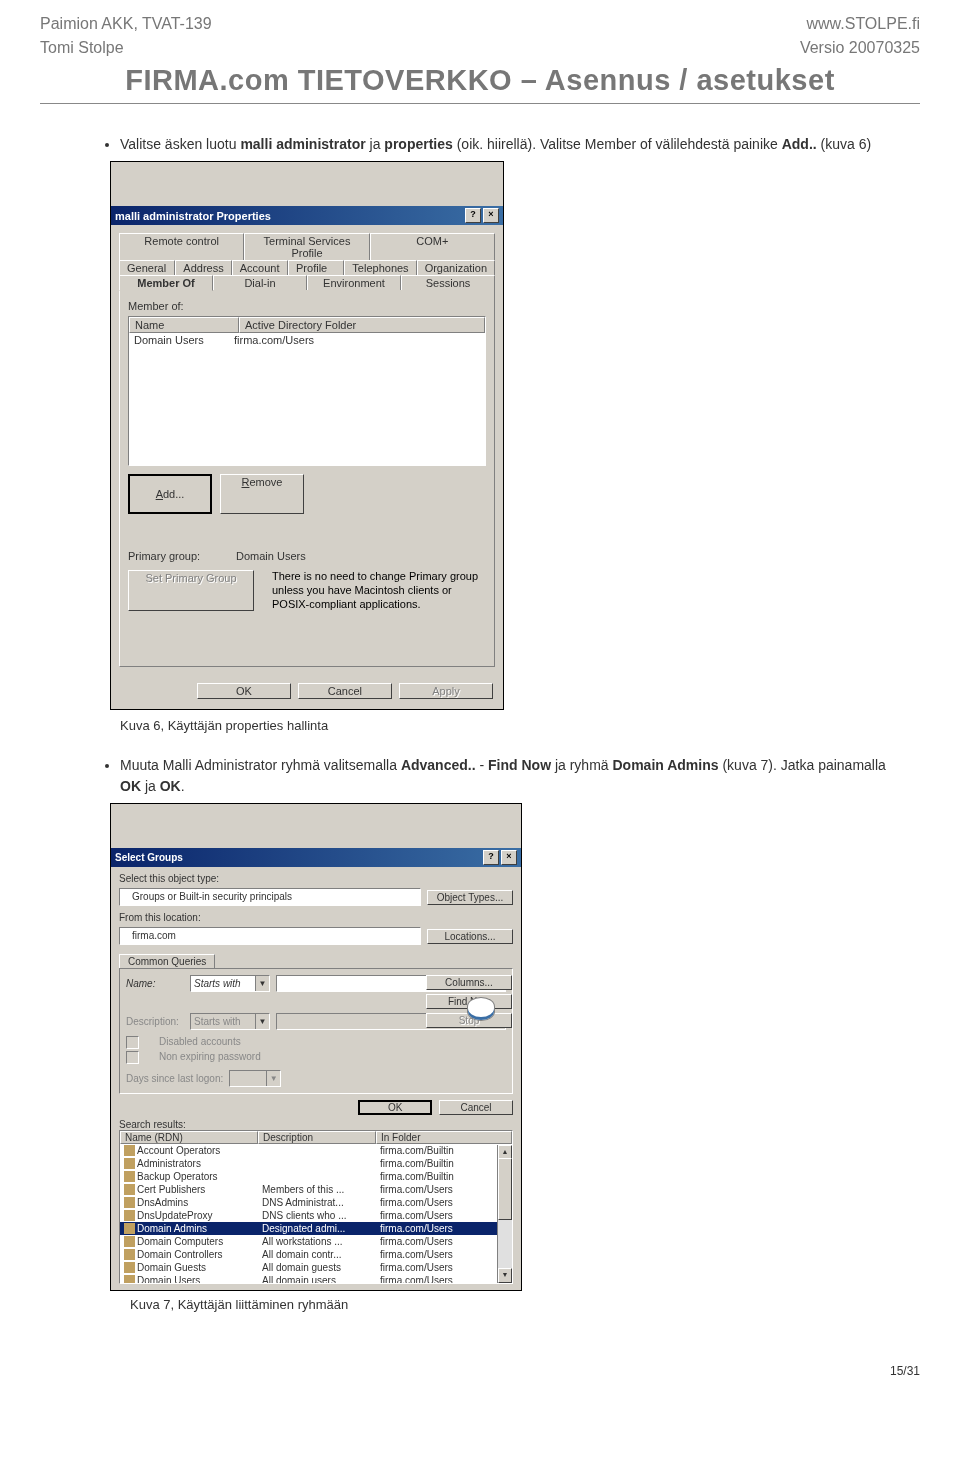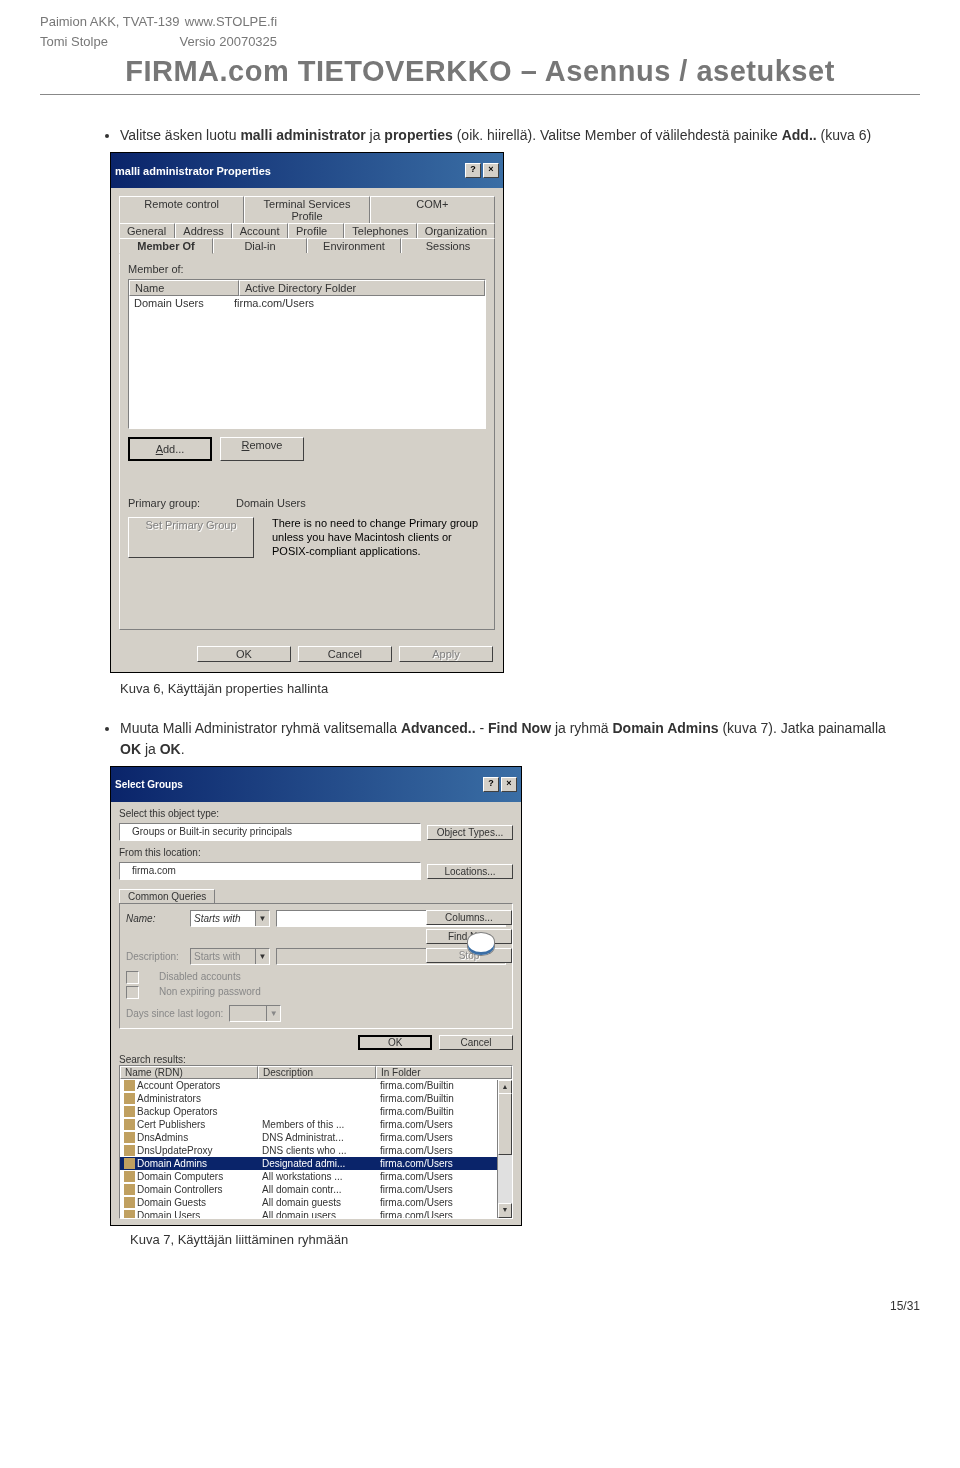--- a/index.html
+++ b/index.html
@@ -8,21 +8,22 @@
     font-family: Verdana, Arial, sans-serif;
     background: #fff;
     color: #000;
     width: 960px;
   }
   .page {
     padding: 12px 40px 20px 40px;
   }
   .hdr {
     display: flex;
-    font-size: 13px;
+    justify-content: space-between;
+    font-size: 16px;
     color: #777;
   }
   .hdr .left, .hdr .right { line-height: 1.5; }
   .title {
     text-align: center;
     font-size: 29px;
     font-weight: bold;
     color: #777;
     margin-top: 4px;
     letter-spacing: 0.5px;
@@ -42,25 +43,26 @@
     width: 392px;
     background: #d4d0c8;
     border: 1px solid #000;
     font-family: Tahoma, Arial, sans-serif;
     font-size: 11px;
     margin: 2px 0 8px 10px;
   }
   .win-titlebar {
     background: linear-gradient(90deg,#0a246a 0%,#3a6ea5 100%);
     color: #fff;
-    padding: 10px 4px;
+    padding: 2px 4px;
     display: flex;
     justify-content: space-between;
     align-items: center;
     font-weight: bold;
+    margin-top: 44px;
   }
   .win-titlebar .ctl { display: flex; gap: 2px; }
   .title-btn {
     width: 14px; height: 13px;
     background: #d4d0c8;
     border: 1px solid #fff;
     border-right-color:#404040; border-bottom-color:#404040;
     font-size: 9px; line-height: 11px; text-align: center; color:#000;
     font-family: Arial, sans-serif;
   }
@@ -99,21 +101,21 @@
     padding:1px 5px; font-size:11px;
   }
   .lv-row { display:flex; padding:0 5px; font-size:11px; line-height:15px; }
   .btnrow { display:flex; gap:8px; margin-top:8px; }
   .win-btn {
     background:#d4d0c8;
     border:1px solid #fff; border-right-color:#404040; border-bottom-color:#404040;
     padding:1px 12px; font-size:11px;
     min-width: 58px; text-align:center;
   }
-  .win-btn.default { border:2px solid #000; padding:4px 11px; }
+  .win-btn.default { border:2px solid #000; padding:12px 11px; }
   .win-btn.disabled { color:#808080; text-shadow:1px 1px 0 #fff; }
   .pg-row { display:flex; gap:18px; margin-top:36px; }
   .pg-note { font-size:11px; color:#000; line-height:1.25; max-width:210px; }
   .dlg-btns { text-align:right; padding:8px 10px 10px 0; }
   .dlg-btns .win-btn { margin-left:4px; min-width:68px; display:inline-block; }
 
   .caption { font-size: 13px; color:#333; margin: 6px 0 22px 20px; }
   .caption.sm { margin-left: 30px; }
 
   

